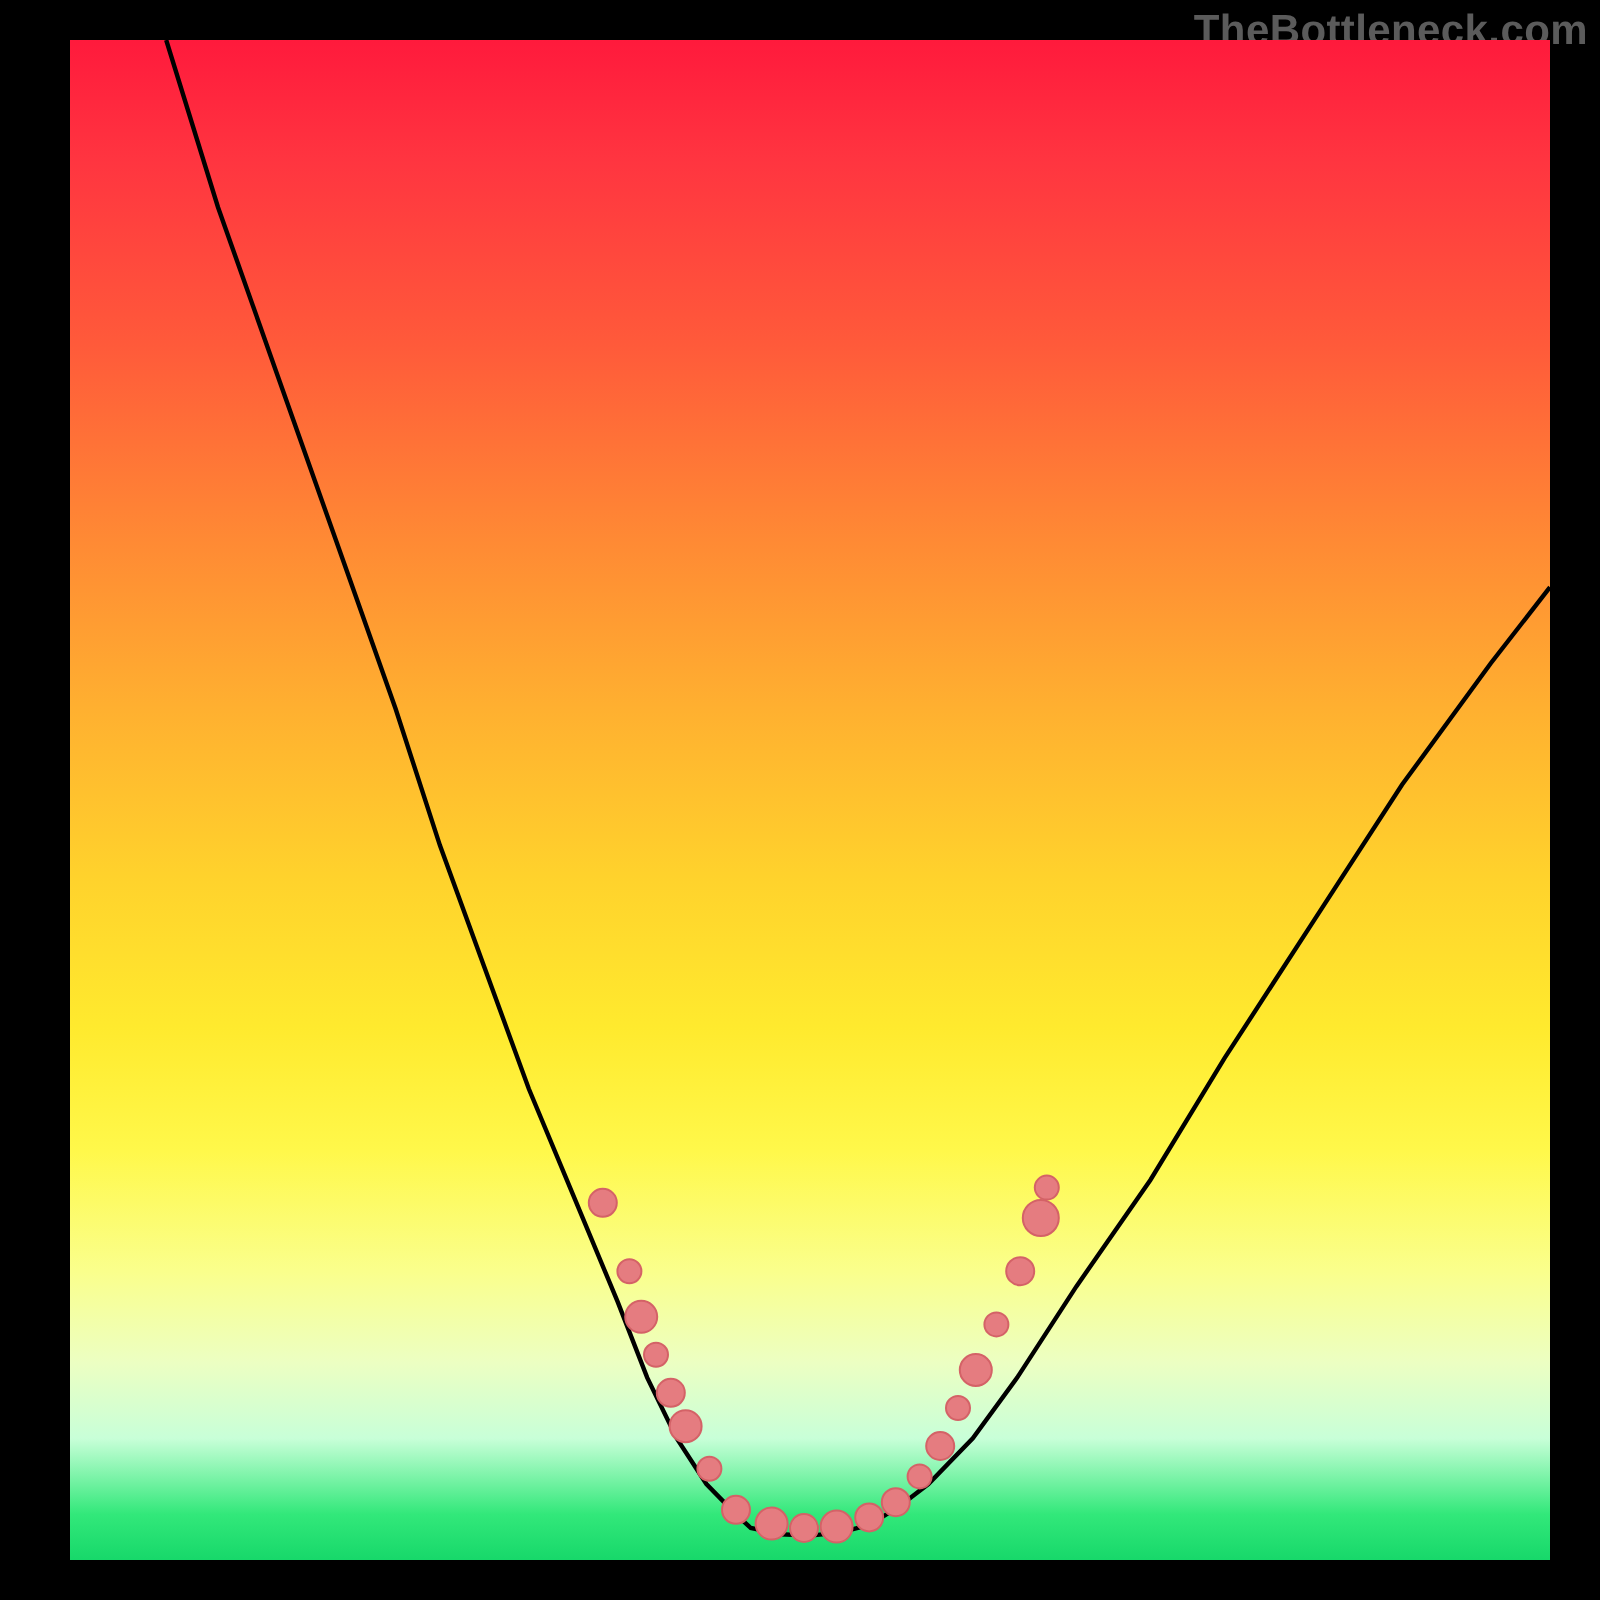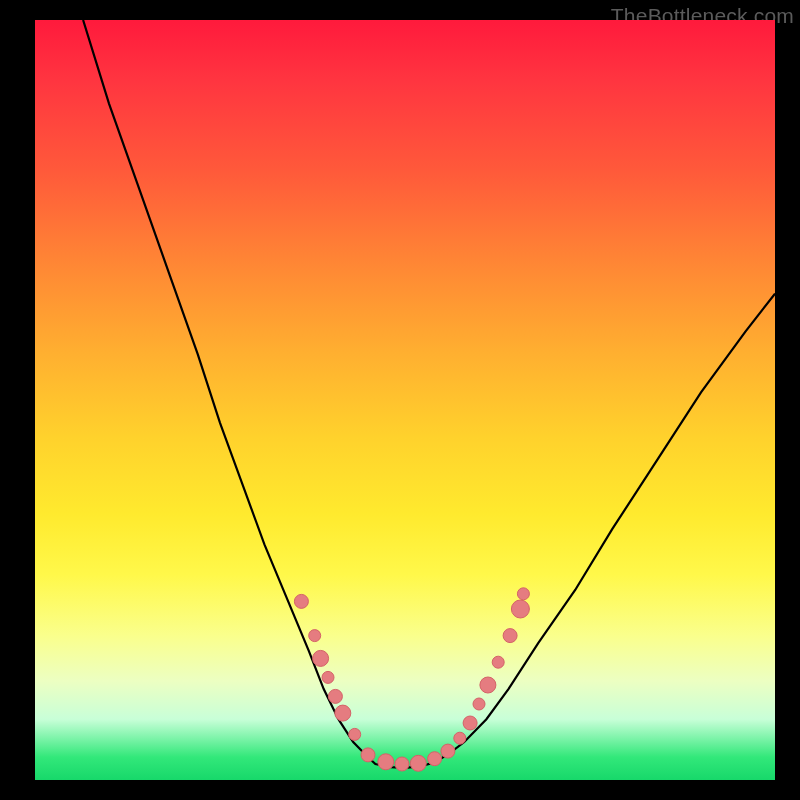--- a/index.html
+++ b/index.html
@@ -39,21 +39,21 @@
       #c8ffd8 92%,
       #32e87a 97%,
       #17d86a 100%);
   }
   .watermark {
     position: absolute;
     top: 4px;
     right: 6px;
     color: #5b5b5b;
     font-size: 21px;
-    font-weight: 400;
+    font-weight: 700;
     letter-spacing: 0.2px;
     user-select: none;
   }
   svg.curve {
     position: absolute;
     left: 0;
     top: 0;
     width: 740px;
     height: 760px;
   }

